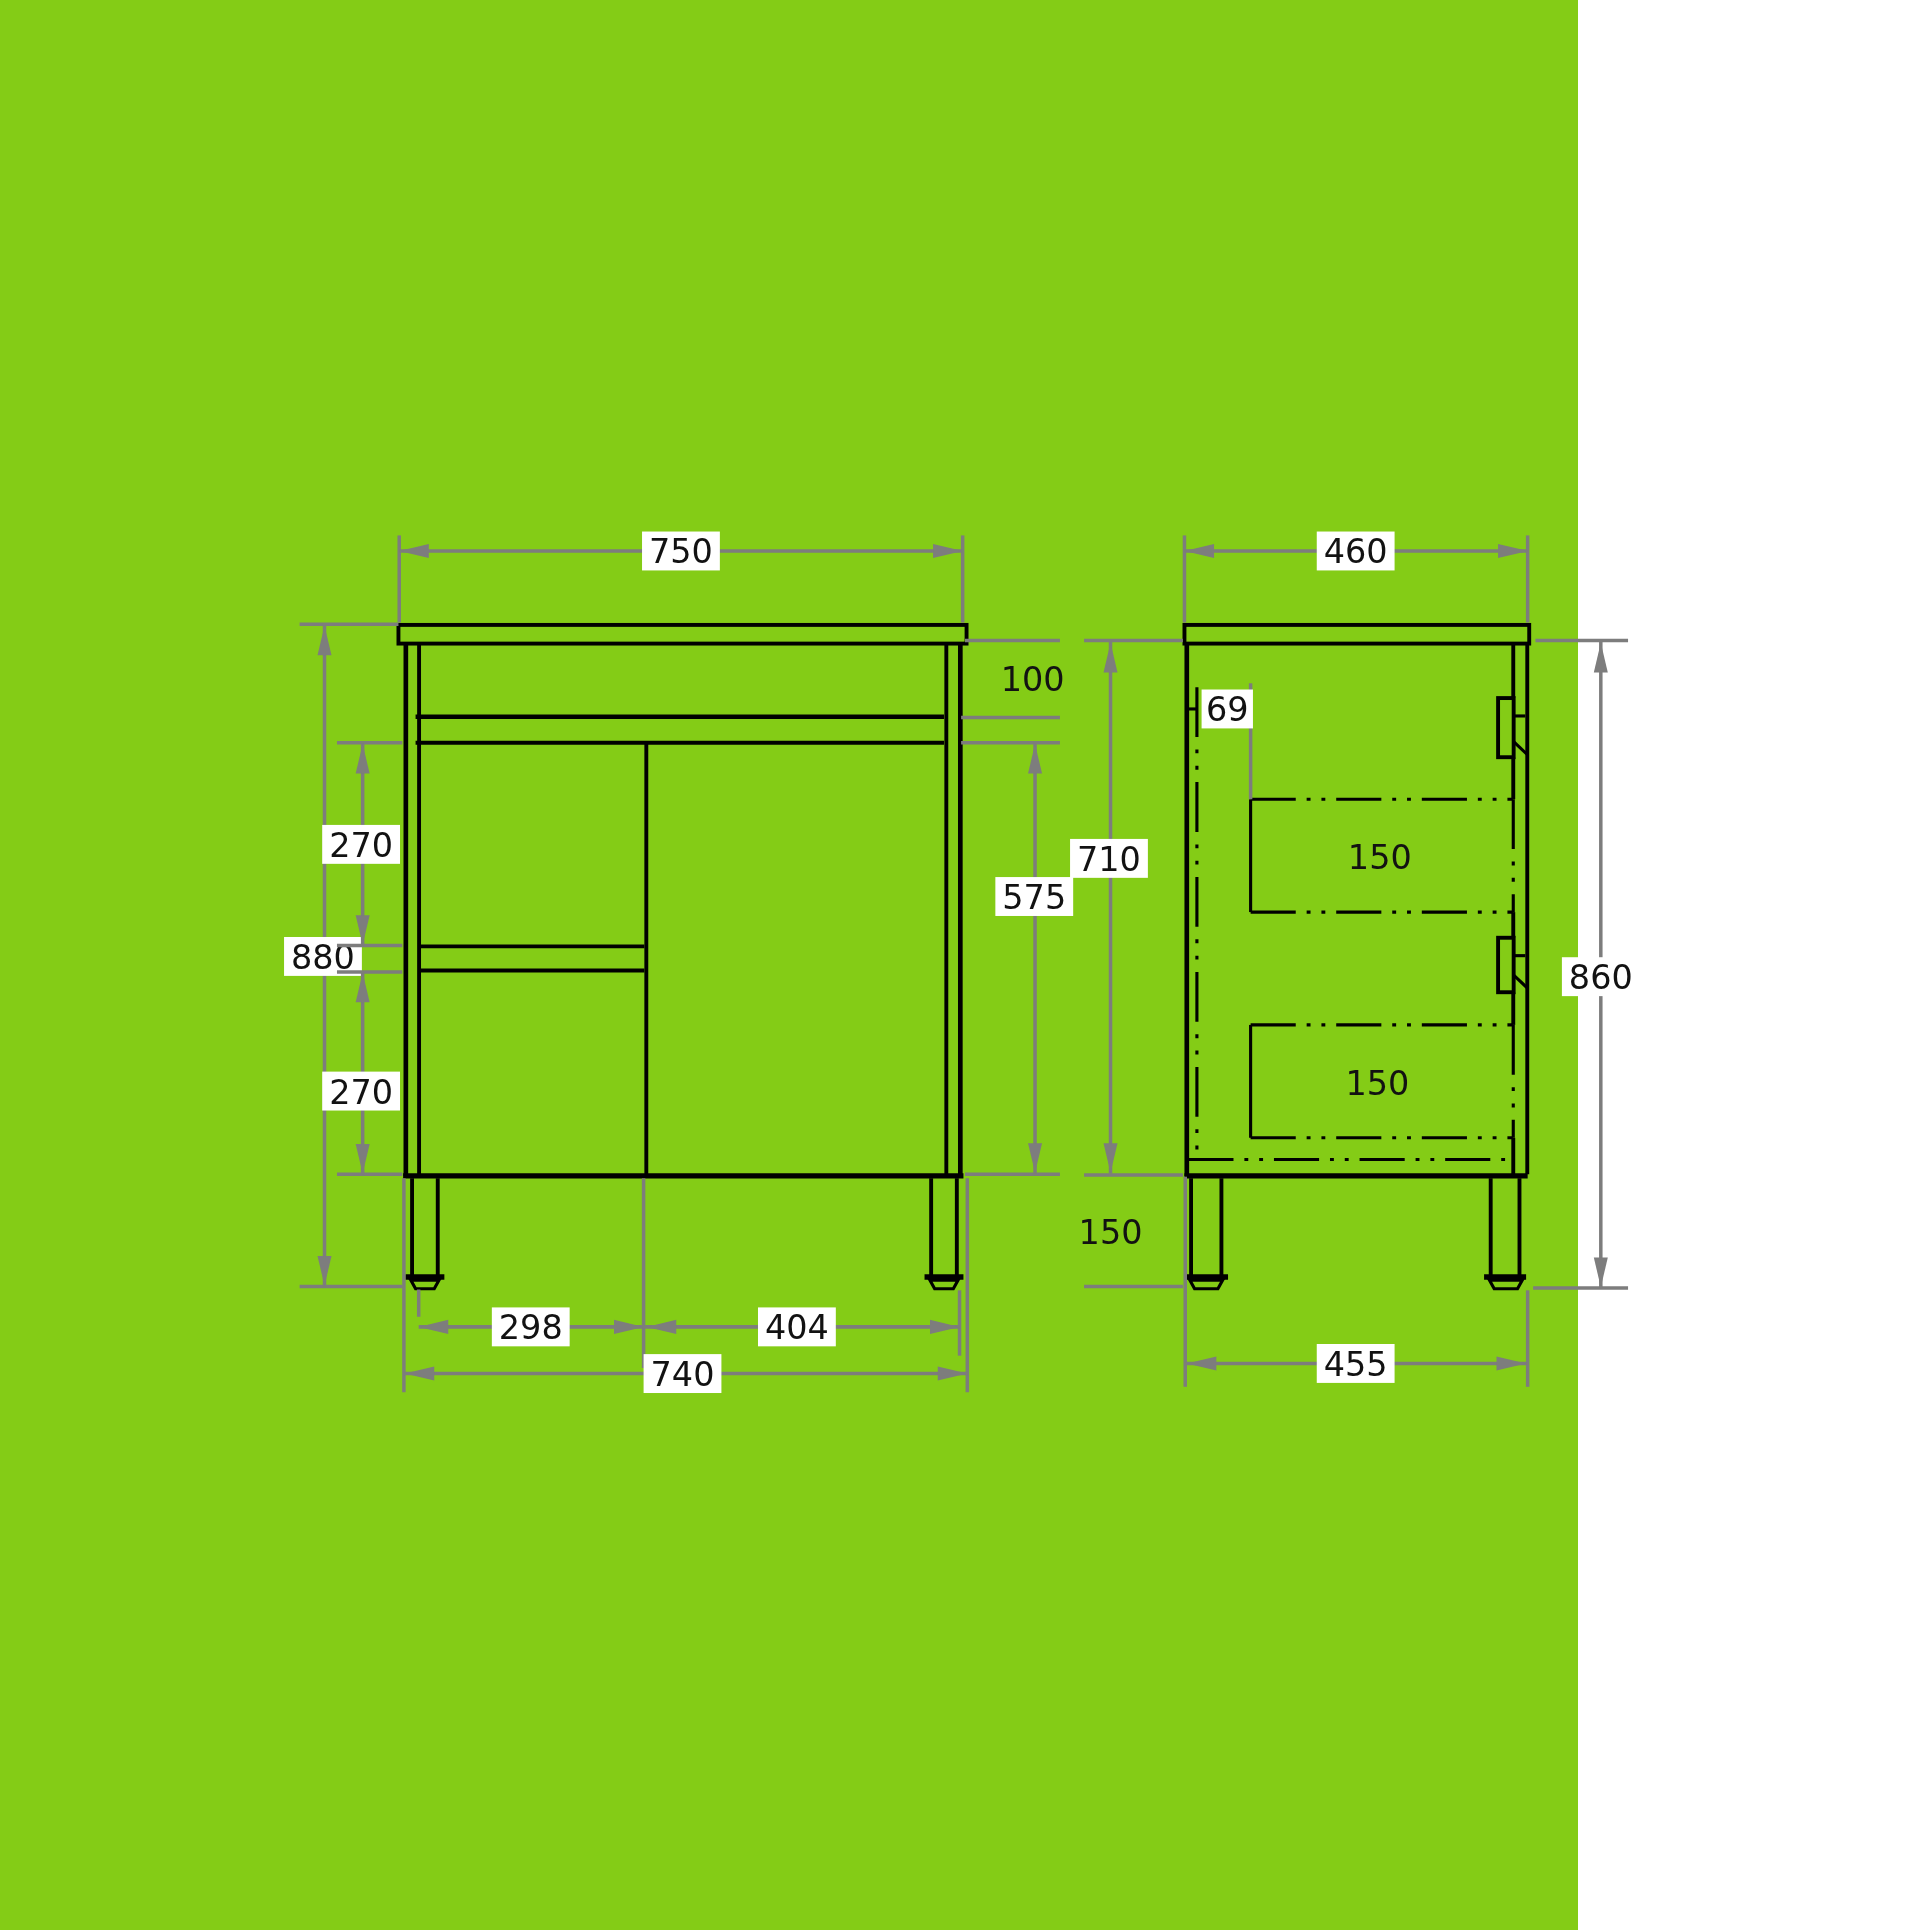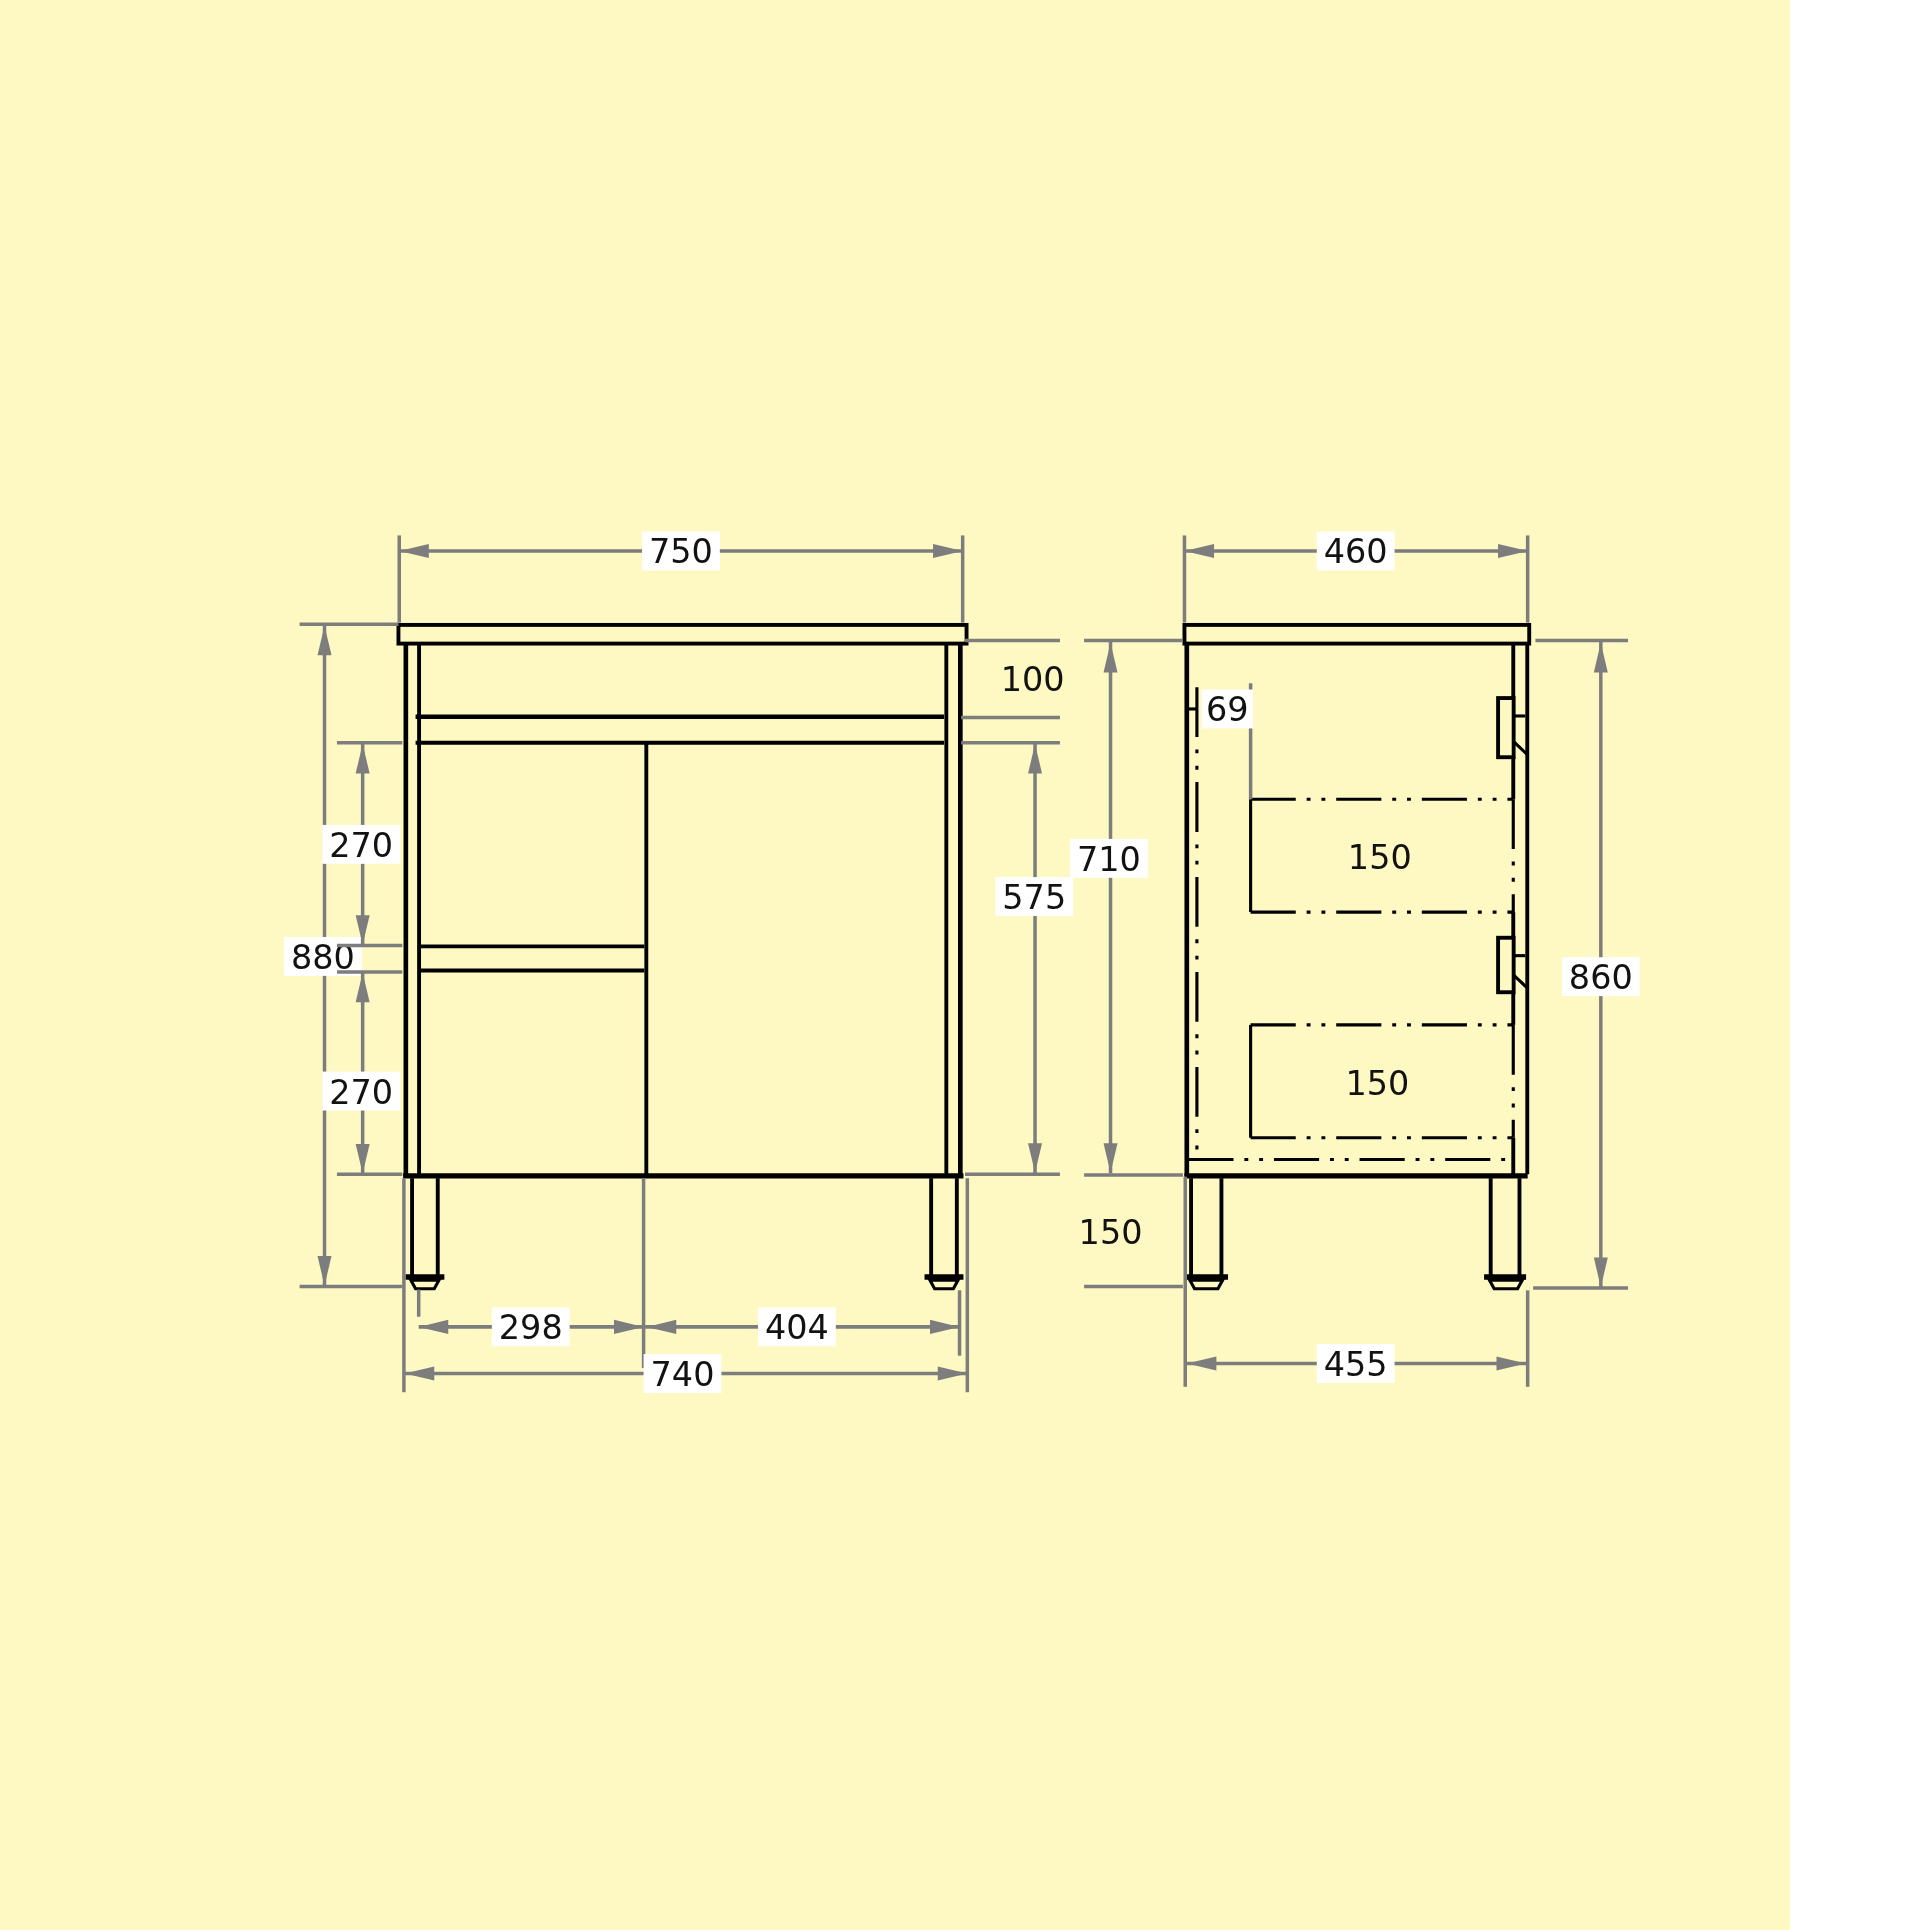--- a/index.html
+++ b/index.html
@@ -1,20 +1,20 @@
 <!DOCTYPE html>
 <html style="font-size:12.5px"><head>
 <meta charset="utf-8">
 <style>
   html, body { margin: 0; padding: 0; background: #ffffff; }
   .stage {
     position: relative;
-    width: 1790px;
+    width: 1578px;
     height: 1930px;
-    background: #fef9c3;
+    background: #84cc16;
     font-family: "DejaVu Sans", "Liberation Sans", sans-serif;
     text-align: right;
   }
   svg { display: block; width: 1930px; height: 1930px; }
   .blk  { stroke: #000000; fill: none; }
   .sw4  { stroke-width: 4; }
   .sw5  { stroke-width: 5; }
   .sw6  { stroke-width: 6; }
   .sw7  { stroke-width: 7; }
   .dim  { stroke: #7d7d7d; stroke-width: 4.5; fill: none; }

